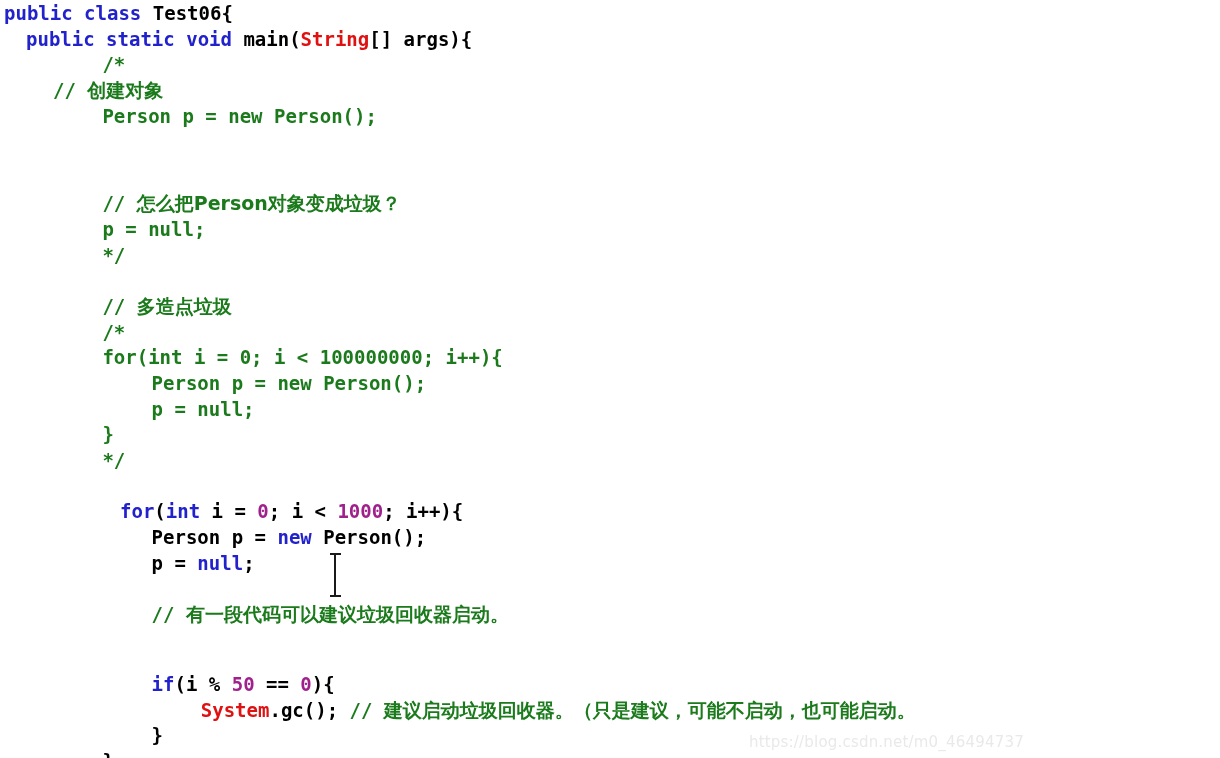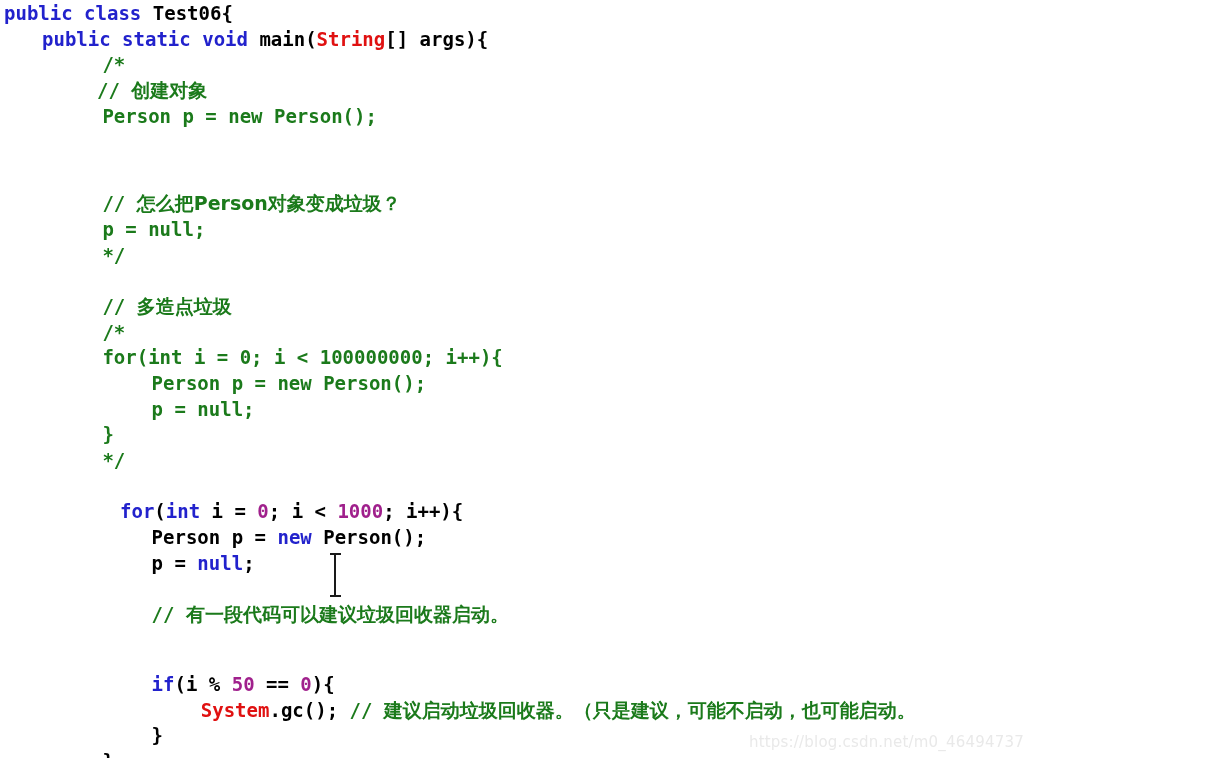--- a/index.html
+++ b/index.html
@@ -103,23 +103,23 @@
     white-space: nowrap;
   }
 </style>
 </head>
 <body>
 
 <div id="editor">
 
   <div class="code" id="code-area">
       <div class="line" style="padding-left: 4px;"><span class="kw">public</span><span class="plain"> </span><span class="kw">class</span><span class="plain"> </span><span class="plain">Test06{</span></div>
-      <div class="line" style="padding-left: 26px; margin-left: 16px;"><span class="kw">public</span><span class="plain"> </span><span class="kw">static</span><span class="plain"> </span><span class="kw">void</span><span class="plain"> </span><span class="plain">main(</span><span class="cls">String</span><span class="plain">[] args){</span></div>
+      <div class="line" style="padding-left: 26px;"><span class="kw">public</span><span class="plain"> </span><span class="kw">static</span><span class="plain"> </span><span class="kw">void</span><span class="plain"> </span><span class="plain">main(</span><span class="cls">String</span><span class="plain">[] args){</span></div>
       <div class="line" style="padding-left: 102.4px;"><span class="cmt">/*</span></div>
-      <div class="line" style="padding-left: 97px;"><span class="cmt">// </span><span class="cmt-cn">创建对象</span></div>
+      <div class="line" style="padding-left: 53px;"><span class="cmt">// </span><span class="cmt-cn">创建对象</span></div>
       <div class="line" style="padding-left: 102.4px;"><span class="cmt">Person p = new Person();</span></div>
       <div class="line blank" style="padding-left: 4px;"></div>
       <div class="line" style="padding-left: 102.4px; margin-top: 36px;"><span class="cmt">// </span><span class="cmt-cn">怎么把Person对象变成垃圾？</span></div>
       <div class="line" style="padding-left: 102.4px;"><span class="cmt">p = null;</span></div>
       <div class="line" style="padding-left: 102.4px;"><span class="cmt">*/</span></div>
       <div class="line blank" style="padding-left: 4px;"></div>
       <div class="line" style="padding-left: 102.4px;"><span class="cmt">// </span><span class="cmt-cn">多造点垃圾</span></div>
       <div class="line" style="padding-left: 102.4px;"><span class="cmt">/*</span></div>
       <div class="line" style="padding-left: 102.4px;"><span class="cmt">for(int i = 0; i &lt; 100000000; i++){</span></div>
       <div class="line" style="padding-left: 151.6px;"><span class="cmt">Person p = new Person();</span></div>

